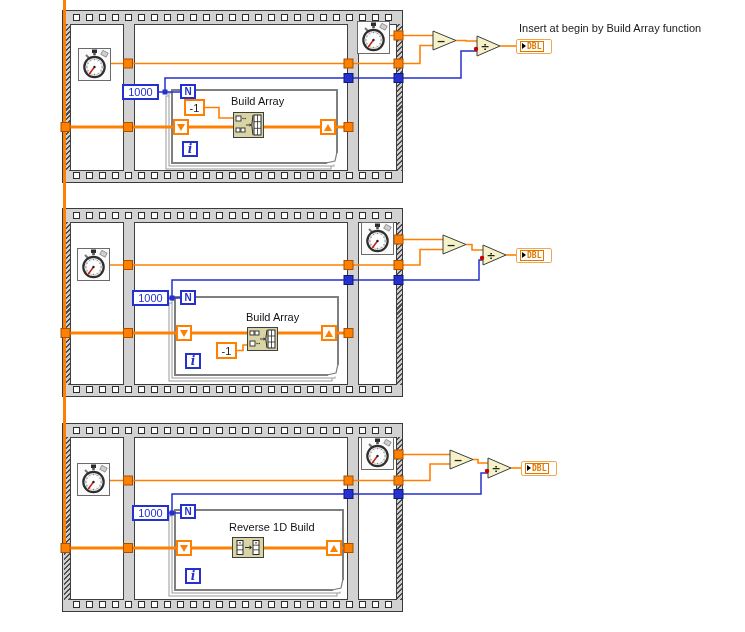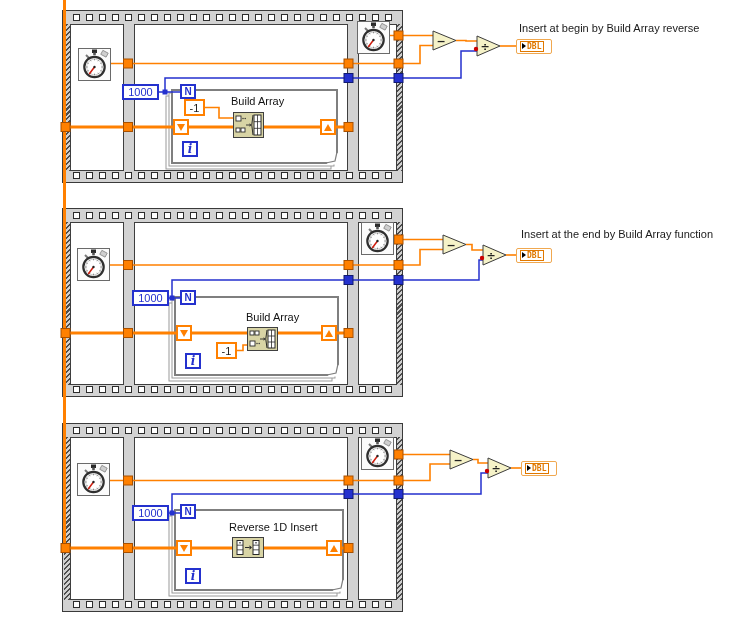--- a/index.html
+++ b/index.html
@@ -364,21 +364,21 @@
         <line x1="21" y1="9.666666666666668" x2="28" y2="9.666666666666668" stroke="#2a2a2a" stroke-width="0.8"></line>
         <line x1="21" y1="16.333333333333336" x2="28" y2="16.333333333333336" stroke="#2a2a2a" stroke-width="0.8"></line>
       </svg></div>
     <div class="abs fnlabel" style="left: 231px; top: 95px;">Build Array</div>
     <div class="abs dbl" style="left: 516px; top: 38.5px; width: 36px; height: 15px;">
       <div class="abs dbl-inner" style="position: static;">
         <div class="abs dbl-arrow" style="position: static;"></div>
         <div class="abs dbl-text" style="position: static;">DBL</div>
       </div>
     </div>
-    <div class="abs caption" style="left: 519px; top: 22px;">Insert at begin by Build Array reverse</div>
+    <div class="abs caption" style="left: 519px; top: 22px;">Insert at begin by Build Array function</div>
     <div class="abs" style="left: 77px; top: 248px; width: 33px; height: 33px;"><svg width="33" height="33" viewBox="0 0 33 33">
         <rect x="0.5" y="0.5" width="32" height="32" fill="#fbfbfb" stroke="#6a6a6a" stroke-width="1"></rect>
         <rect x="14" y="1.5" width="5" height="3.5" fill="#2a2a2a"></rect>
         <rect x="15.2" y="4.6" width="2.6" height="2.6" fill="#555"></rect>
         <line x1="8" y1="7" x2="11" y2="10" stroke="#777" stroke-width="2"></line>
         <rect x="23.5" y="3.5" width="6" height="4.5" fill="#cfcfcf" stroke="#8a8a8a" stroke-width="0.8" transform="rotate(28 26.5 5.7)"></rect>
         <circle cx="16.5" cy="19" r="10.2" fill="#ffffff" stroke="#2f2f2f" stroke-width="2.2"></circle>
         <circle cx="16.5" cy="19" r="7.9" fill="none" stroke="#bdbdbd" stroke-width="0.7"></circle>
         <line x1="16.5" y1="12.3" x2="16.5" y2="10.7" stroke="#666" stroke-width="0.7"></line>
         <line x1="19.85" y1="13.19762979464426" x2="20.65" y2="11.81198914858916" stroke="#666" stroke-width="0.7"></line>
@@ -443,21 +443,20 @@
         <line x1="21" y1="9" x2="28" y2="9" stroke="#2a2a2a" stroke-width="0.8"></line>
         <line x1="21" y1="15" x2="28" y2="15" stroke="#2a2a2a" stroke-width="0.8"></line>
       </svg></div>
     <div class="abs fnlabel" style="left: 246px; top: 311px;">Build Array</div>
     <div class="abs dbl" style="left: 516px; top: 247.5px; width: 36px; height: 15px;">
       <div class="abs dbl-inner" style="position: static;">
         <div class="abs dbl-arrow" style="position: static;"></div>
         <div class="abs dbl-text" style="position: static;">DBL</div>
       </div>
     </div>
-    <div class="abs caption" style="left: 521px; top: 228px;">Insert at the end by Build Array function</div>
     <div class="abs" style="left: 77px; top: 463px; width: 33px; height: 33px;"><svg width="33" height="33" viewBox="0 0 33 33">
         <rect x="0.5" y="0.5" width="32" height="32" fill="#fbfbfb" stroke="#6a6a6a" stroke-width="1"></rect>
         <rect x="14" y="1.5" width="5" height="3.5" fill="#2a2a2a"></rect>
         <rect x="15.2" y="4.6" width="2.6" height="2.6" fill="#555"></rect>
         <line x1="8" y1="7" x2="11" y2="10" stroke="#777" stroke-width="2"></line>
         <rect x="23.5" y="3.5" width="6" height="4.5" fill="#cfcfcf" stroke="#8a8a8a" stroke-width="0.8" transform="rotate(28 26.5 5.7)"></rect>
         <circle cx="16.5" cy="19" r="10.2" fill="#ffffff" stroke="#2f2f2f" stroke-width="2.2"></circle>
         <circle cx="16.5" cy="19" r="7.9" fill="none" stroke="#bdbdbd" stroke-width="0.7"></circle>
         <line x1="16.5" y1="12.3" x2="16.5" y2="10.7" stroke="#666" stroke-width="0.7"></line>
         <line x1="19.85" y1="13.19762979464426" x2="20.65" y2="11.81198914858916" stroke="#666" stroke-width="0.7"></line>
@@ -512,20 +511,20 @@
         <line x1="5" y1="8.166666666666668" x2="11" y2="8.166666666666668" stroke="#2a2a2a" stroke-width="0.8"></line>
         <line x1="5" y1="12.833333333333334" x2="11" y2="12.833333333333334" stroke="#2a2a2a" stroke-width="0.8"></line>
         <circle cx="8" cy="5.833333333333334" r="0.8" fill="#2a2a2a"></circle>
         <rect x="21" y="3.5" width="6" height="14" fill="#fff" stroke="#2a2a2a" stroke-width="1"></rect>
         <line x1="21" y1="8.166666666666668" x2="27" y2="8.166666666666668" stroke="#2a2a2a" stroke-width="0.8"></line>
         <line x1="21" y1="12.833333333333334" x2="27" y2="12.833333333333334" stroke="#2a2a2a" stroke-width="0.8"></line>
         <circle cx="24" cy="5.833333333333334" r="0.8" fill="#2a2a2a"></circle>
         <line x1="13" y1="10.5" x2="17.5" y2="10.5" stroke="#2a2a2a" stroke-width="1"></line>
         <polygon points="17.5,8.3 17.5,12.7 20,10.5" fill="#2a2a2a"></polygon>
       </svg></div>
-    <div class="abs fnlabel" style="left: 229px; top: 521px;">Reverse 1D Insert</div>
+    <div class="abs fnlabel" style="left: 229px; top: 521px;">Reverse 1D Build</div>
     <div class="abs dbl" style="left: 521px; top: 460.5px; width: 36px; height: 15px;">
       <div class="abs dbl-inner" style="position: static;">
         <div class="abs dbl-arrow" style="position: static;"></div>
         <div class="abs dbl-text" style="position: static;">DBL</div>
       </div>
     </div>
   </div>
 
 </body></html>

